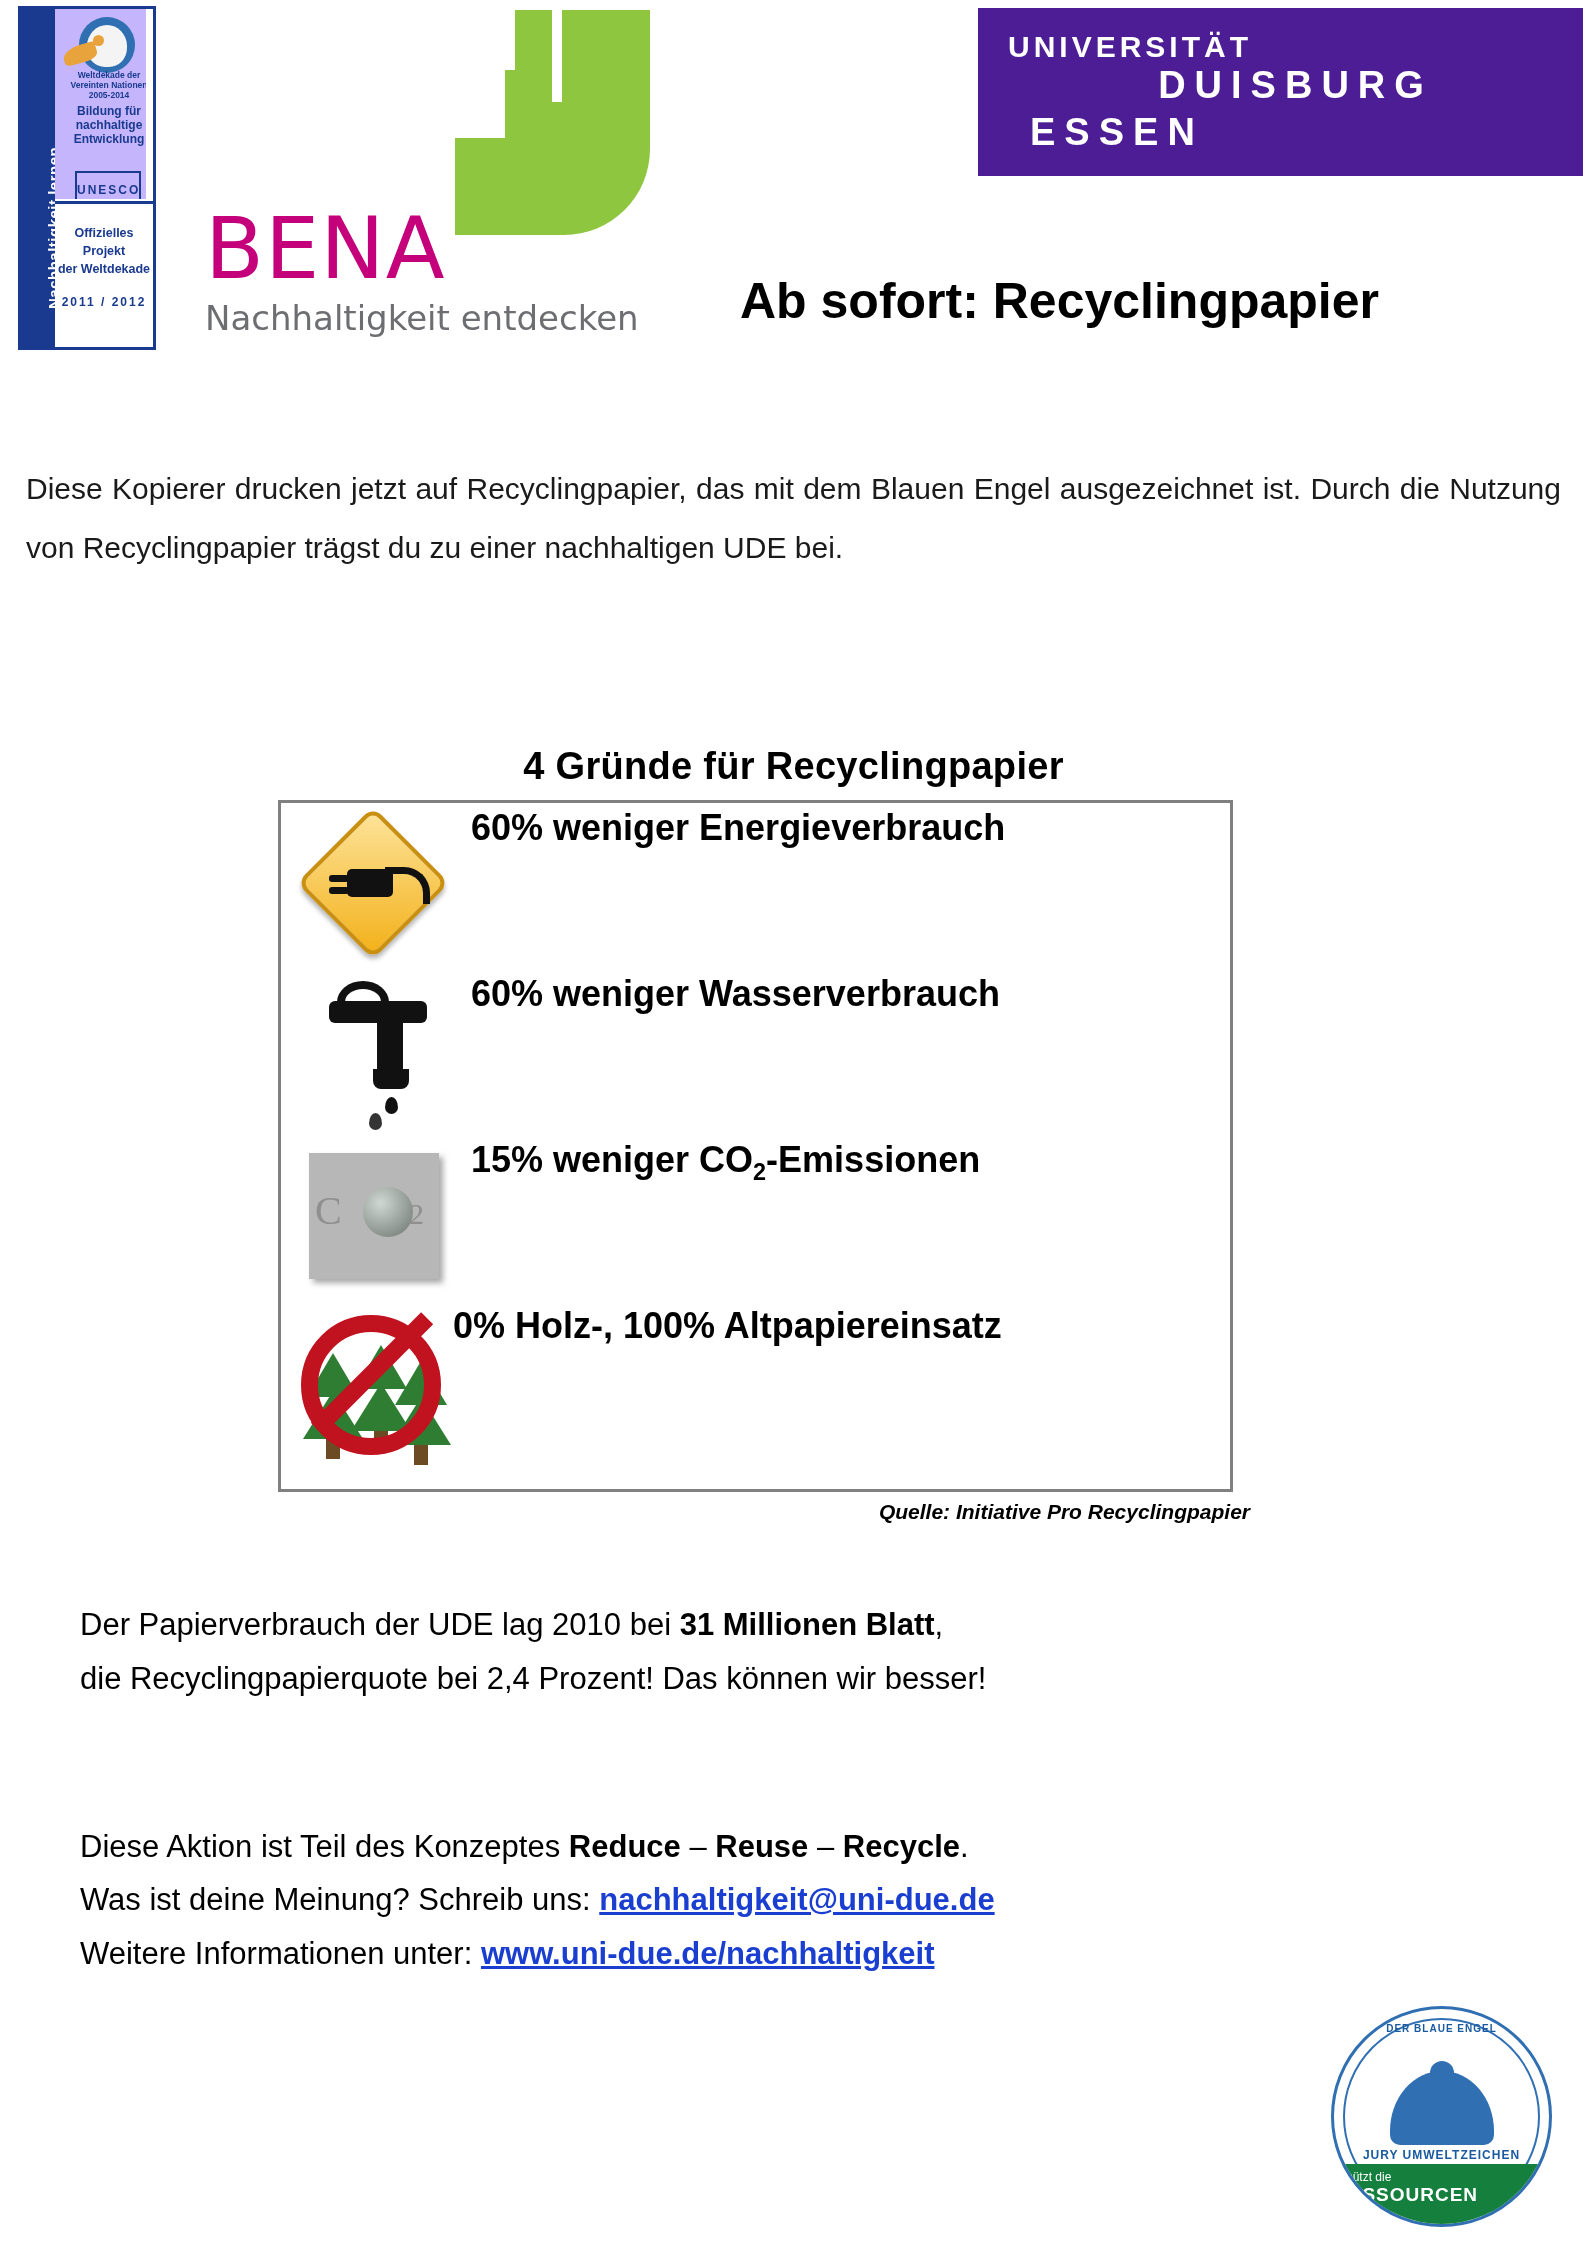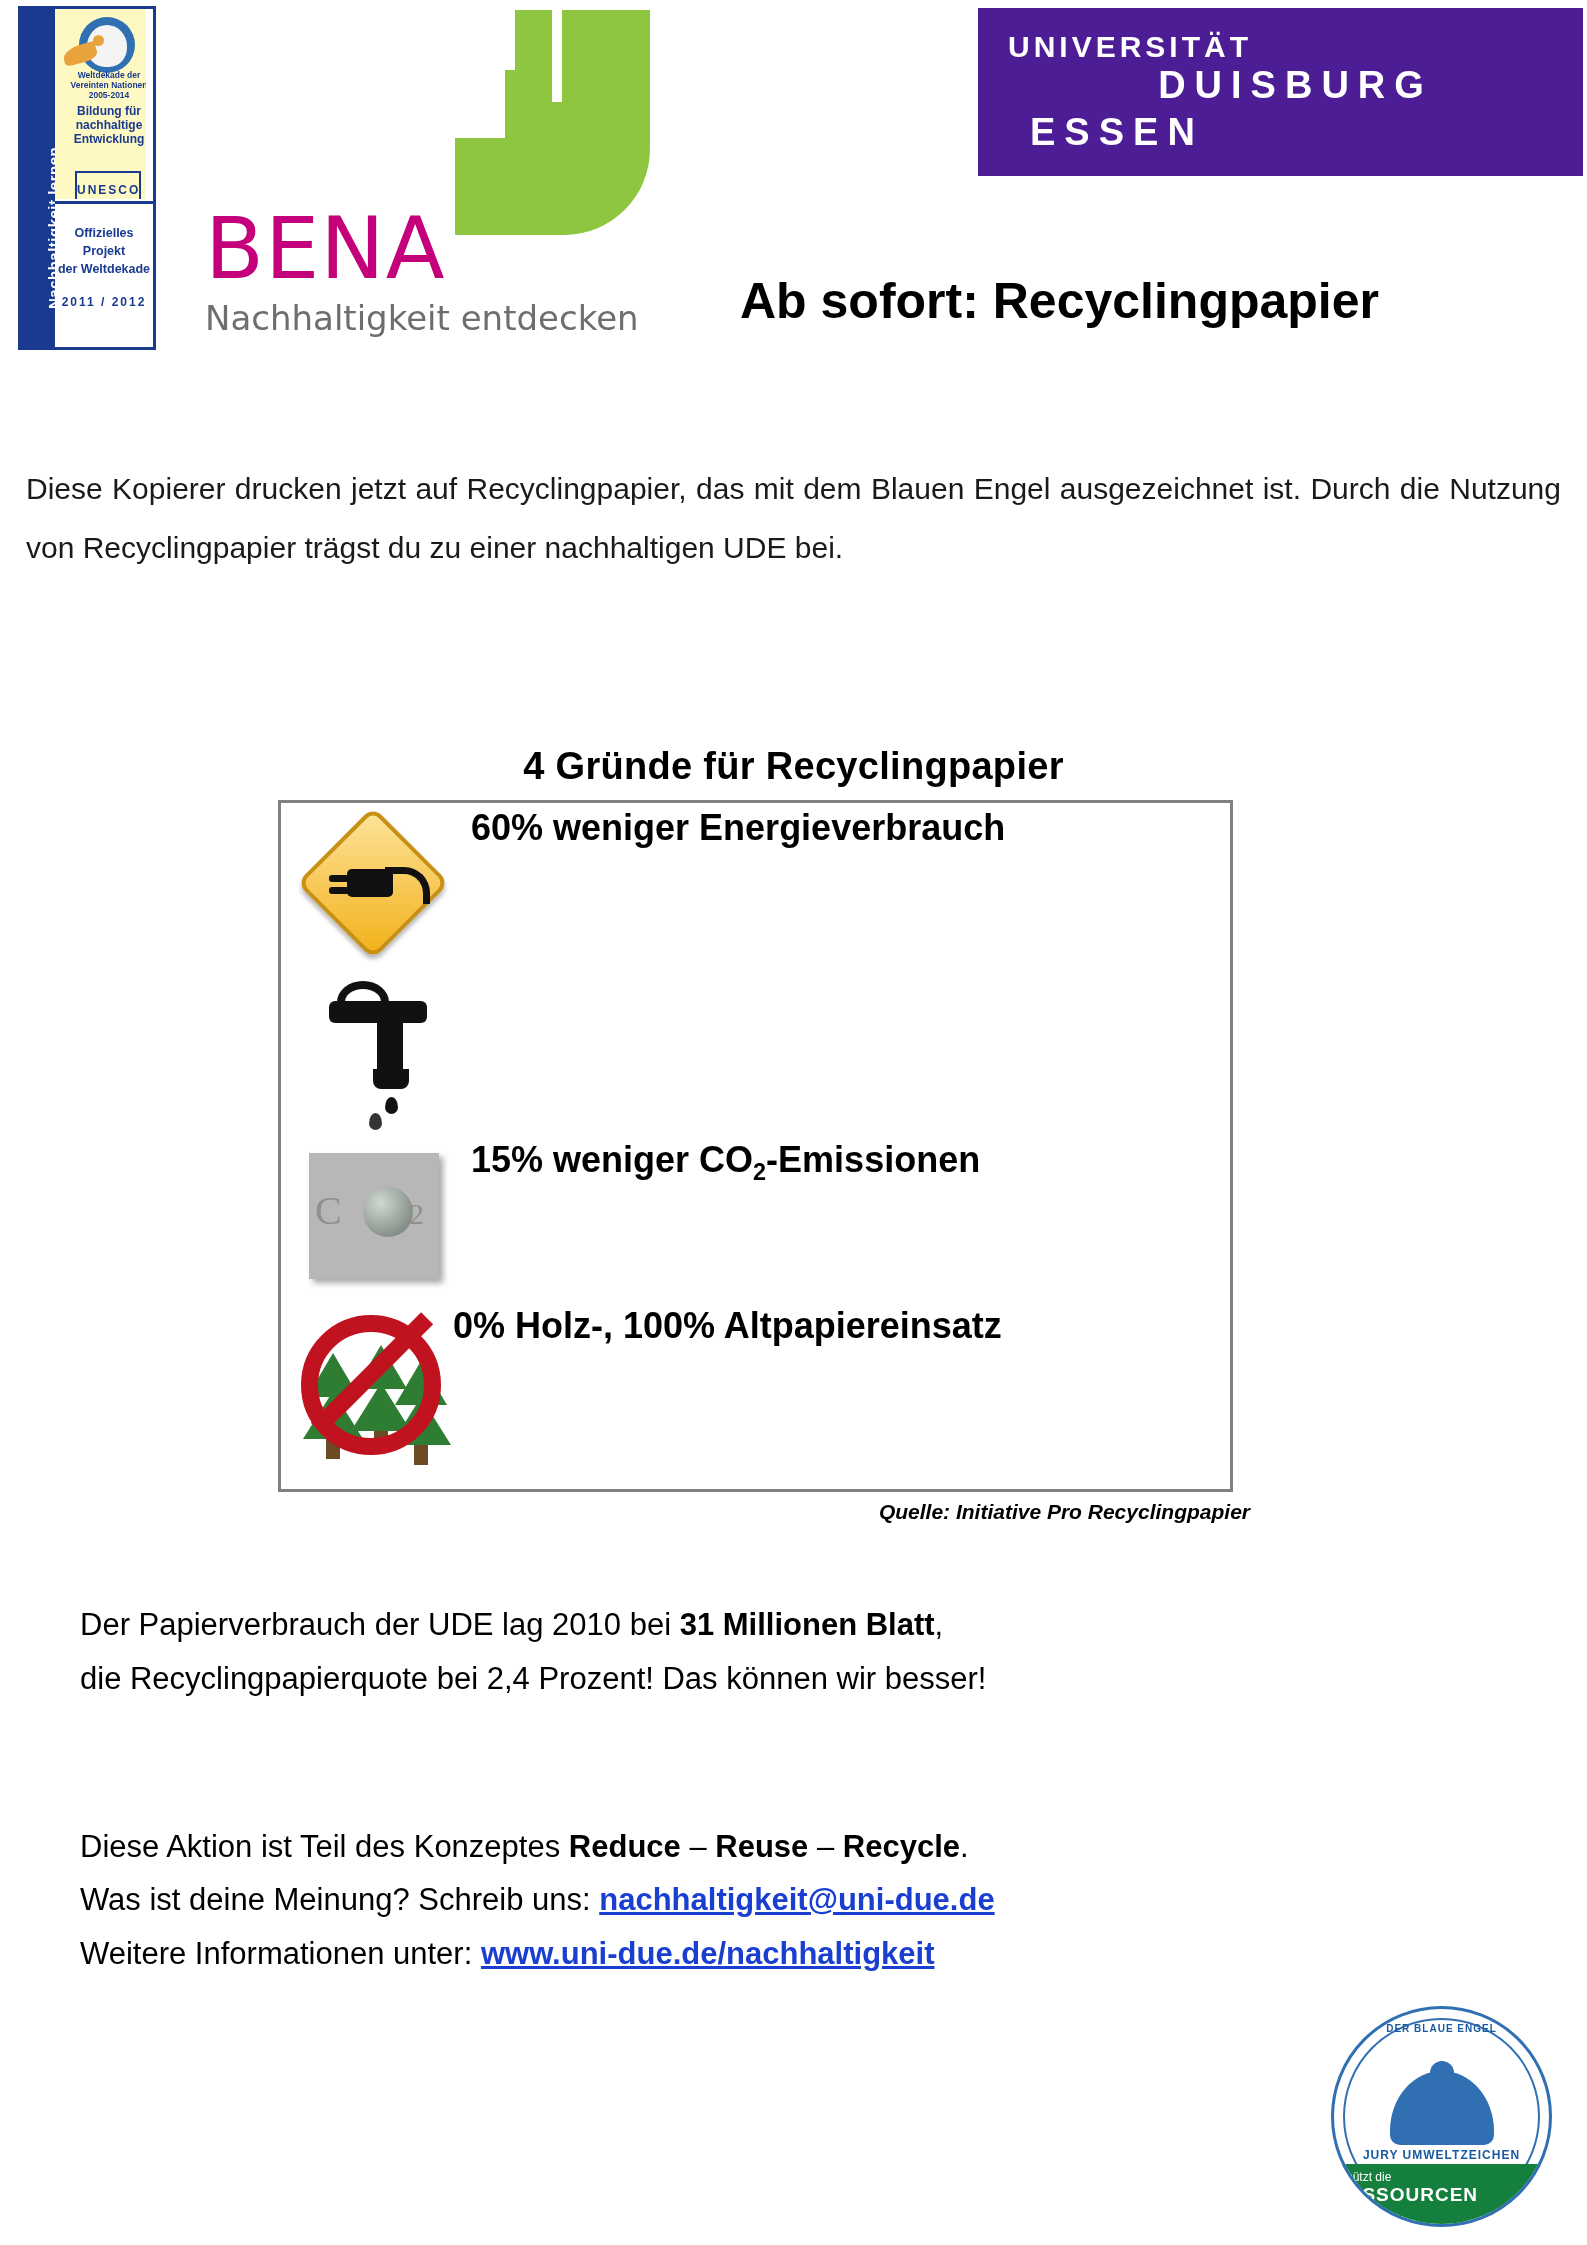--- a/index.html
+++ b/index.html
@@ -49,21 +49,21 @@
     transform: rotate(-90deg);
     transform-origin: left top;
     position: absolute;
     left: 24px;
     top: 300px;
   }
   .unesco-top {
     position: absolute;
     left: 34px; top: 0;
     right: 7px; height: 190px;
-    background: #fef9c3;
+    background: #c4b5fd;
     overflow: hidden;
   }
   .unesco-face {
     position: absolute;
     left: 6px; top: 6px;
     width: 92px; height: 62px;
   }
   .unesco-face .head {
     position: absolute;
     left: 18px; top: 2px;
@@ -595,20 +595,21 @@
 
   <div class="reason-row" style="top:170px;">
     <div class="icon-wrap">
       <div class="ic-tap-handle"></div>
       <div class="ic-tap-body"></div>
       <div class="ic-tap-neck"></div>
       <div class="ic-tap-spout"></div>
       <div class="ic-drop" style="left:104px;top:124px;"></div>
       <div class="ic-drop" style="left:88px;top:140px;opacity:.85;"></div>
     </div>
+    <div class="reason-text">60%  weniger Wasserverbrauch</div>
   </div>
 
   <div class="reason-row" style="top:336px;">
     <div class="icon-wrap">
       <div class="ic-co2-box"></div>
       <div class="ic-co2-txt">C</div>
       <div class="ic-co2-globe"></div>
       <div class="ic-co2-txt" style="left:128px;top:58px;font-size:30px;">2</div>
     </div>
     <div class="reason-text">

